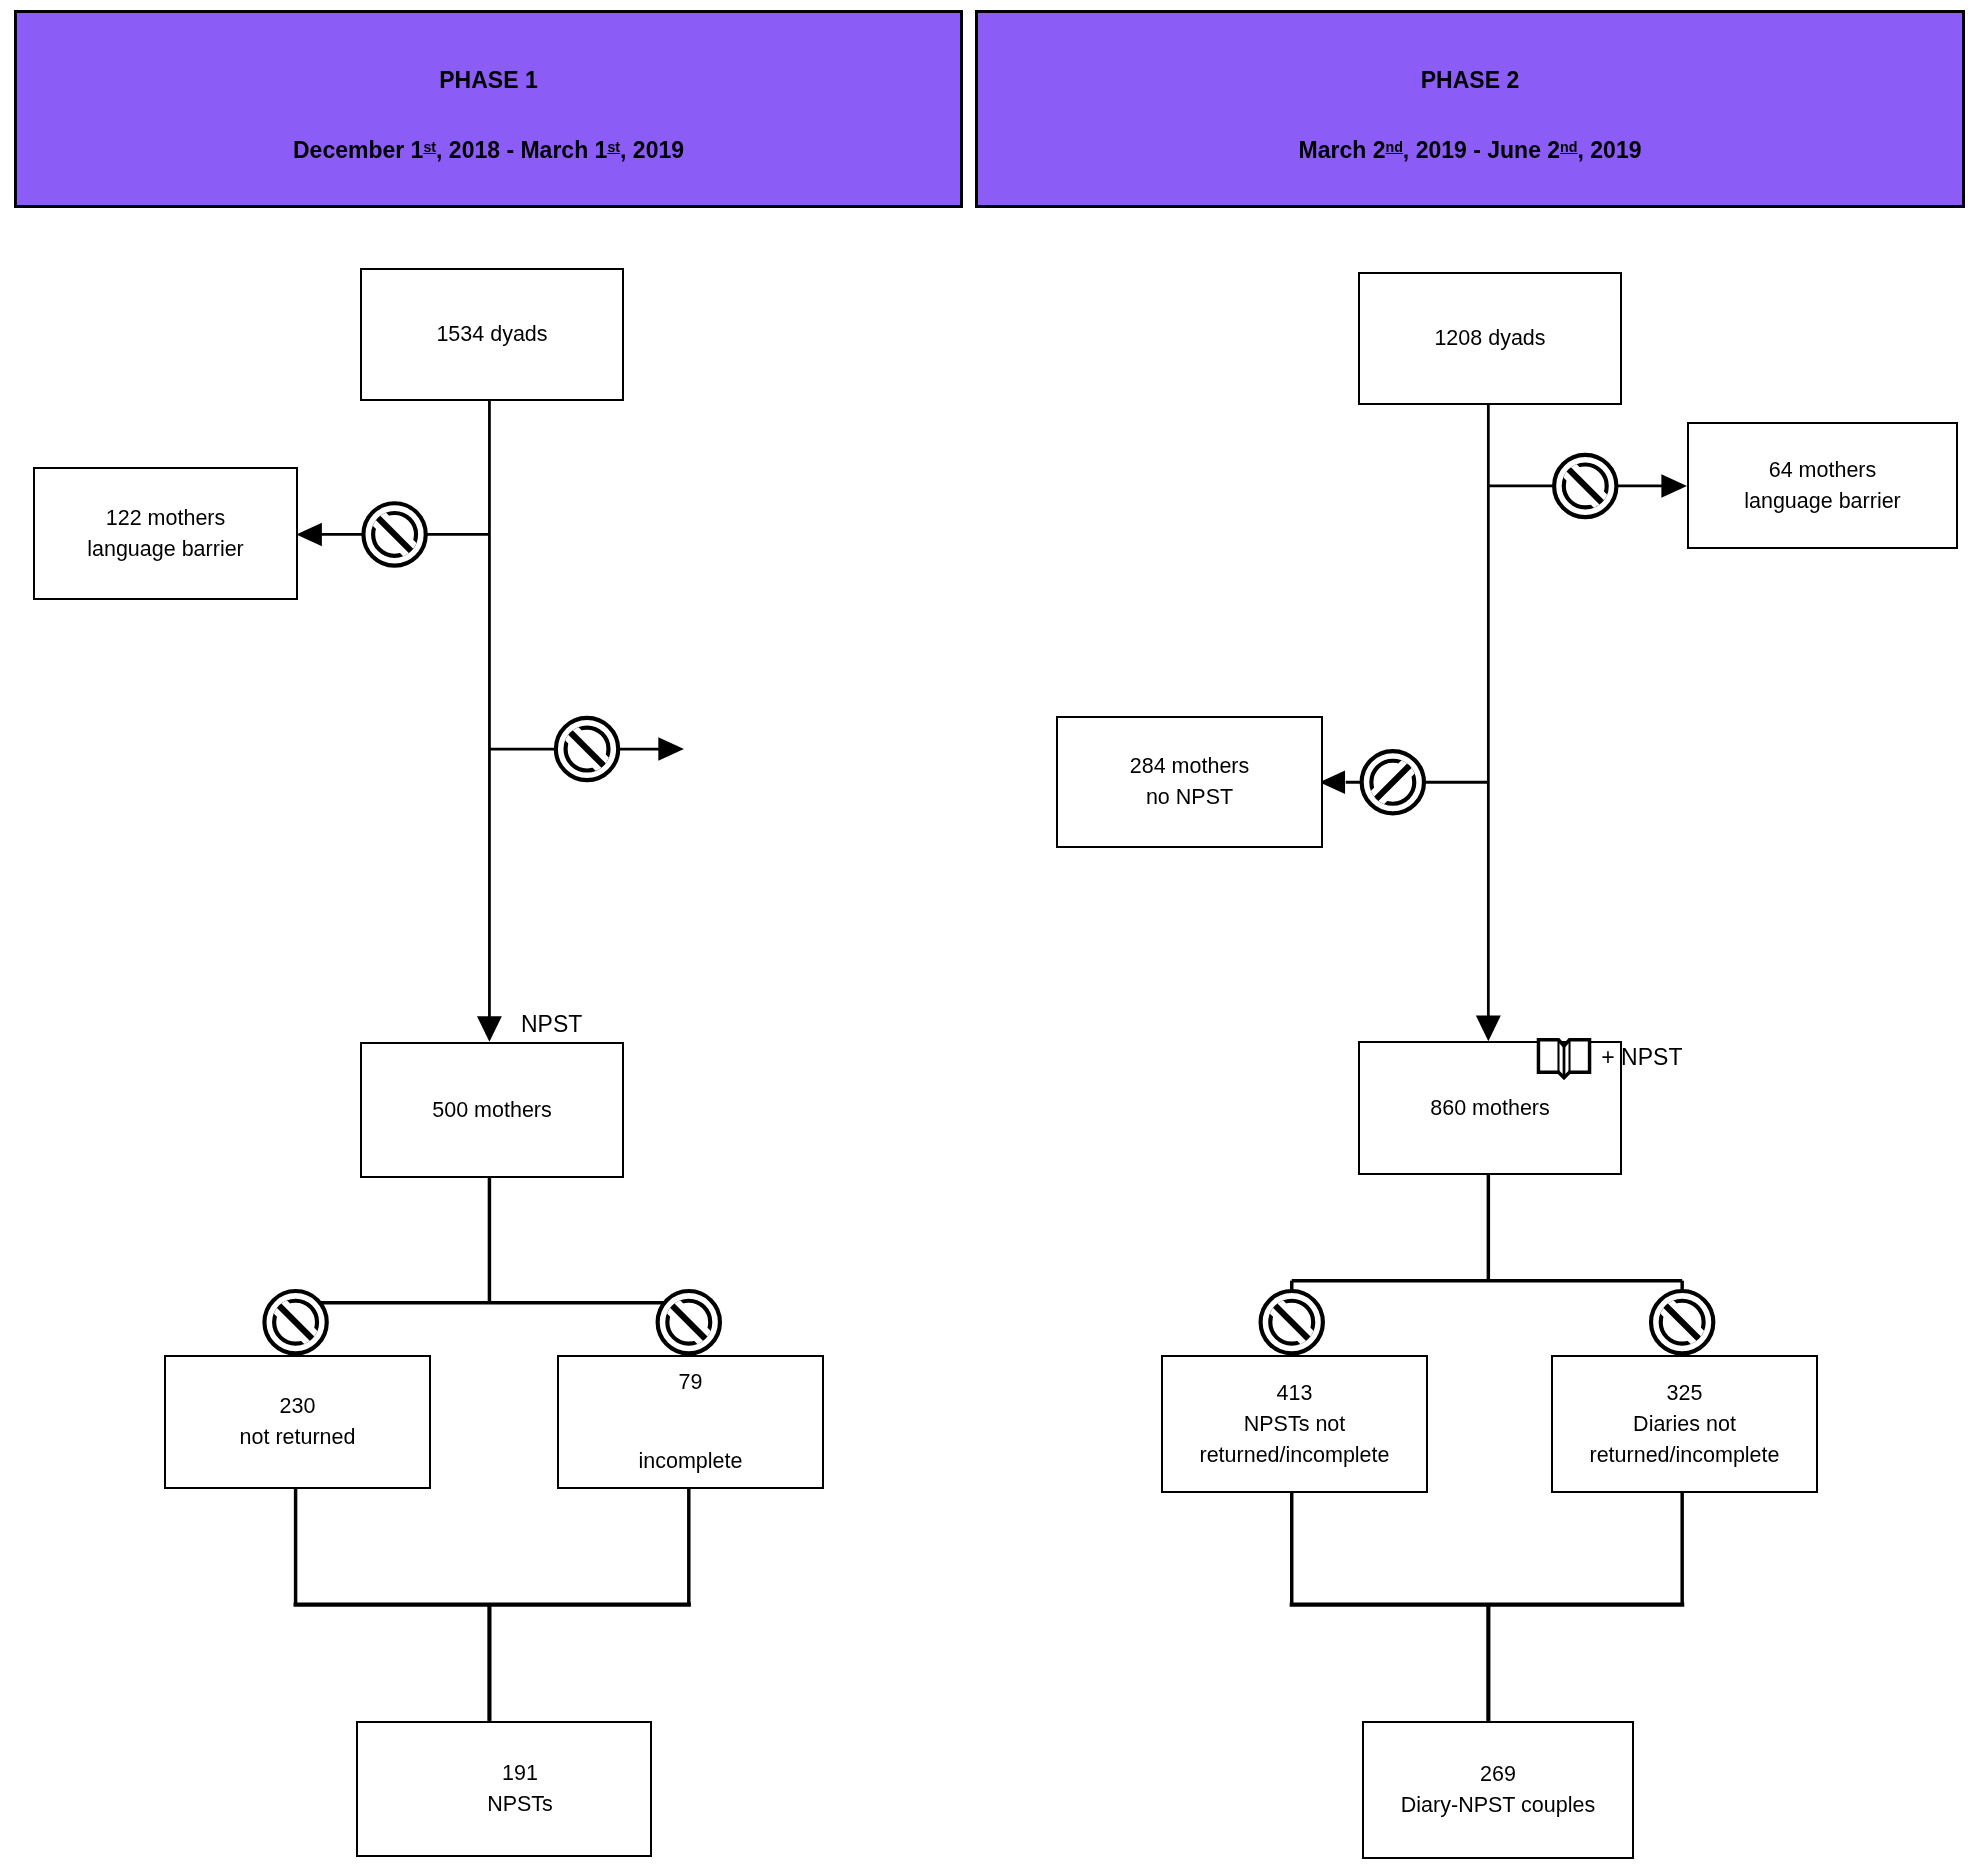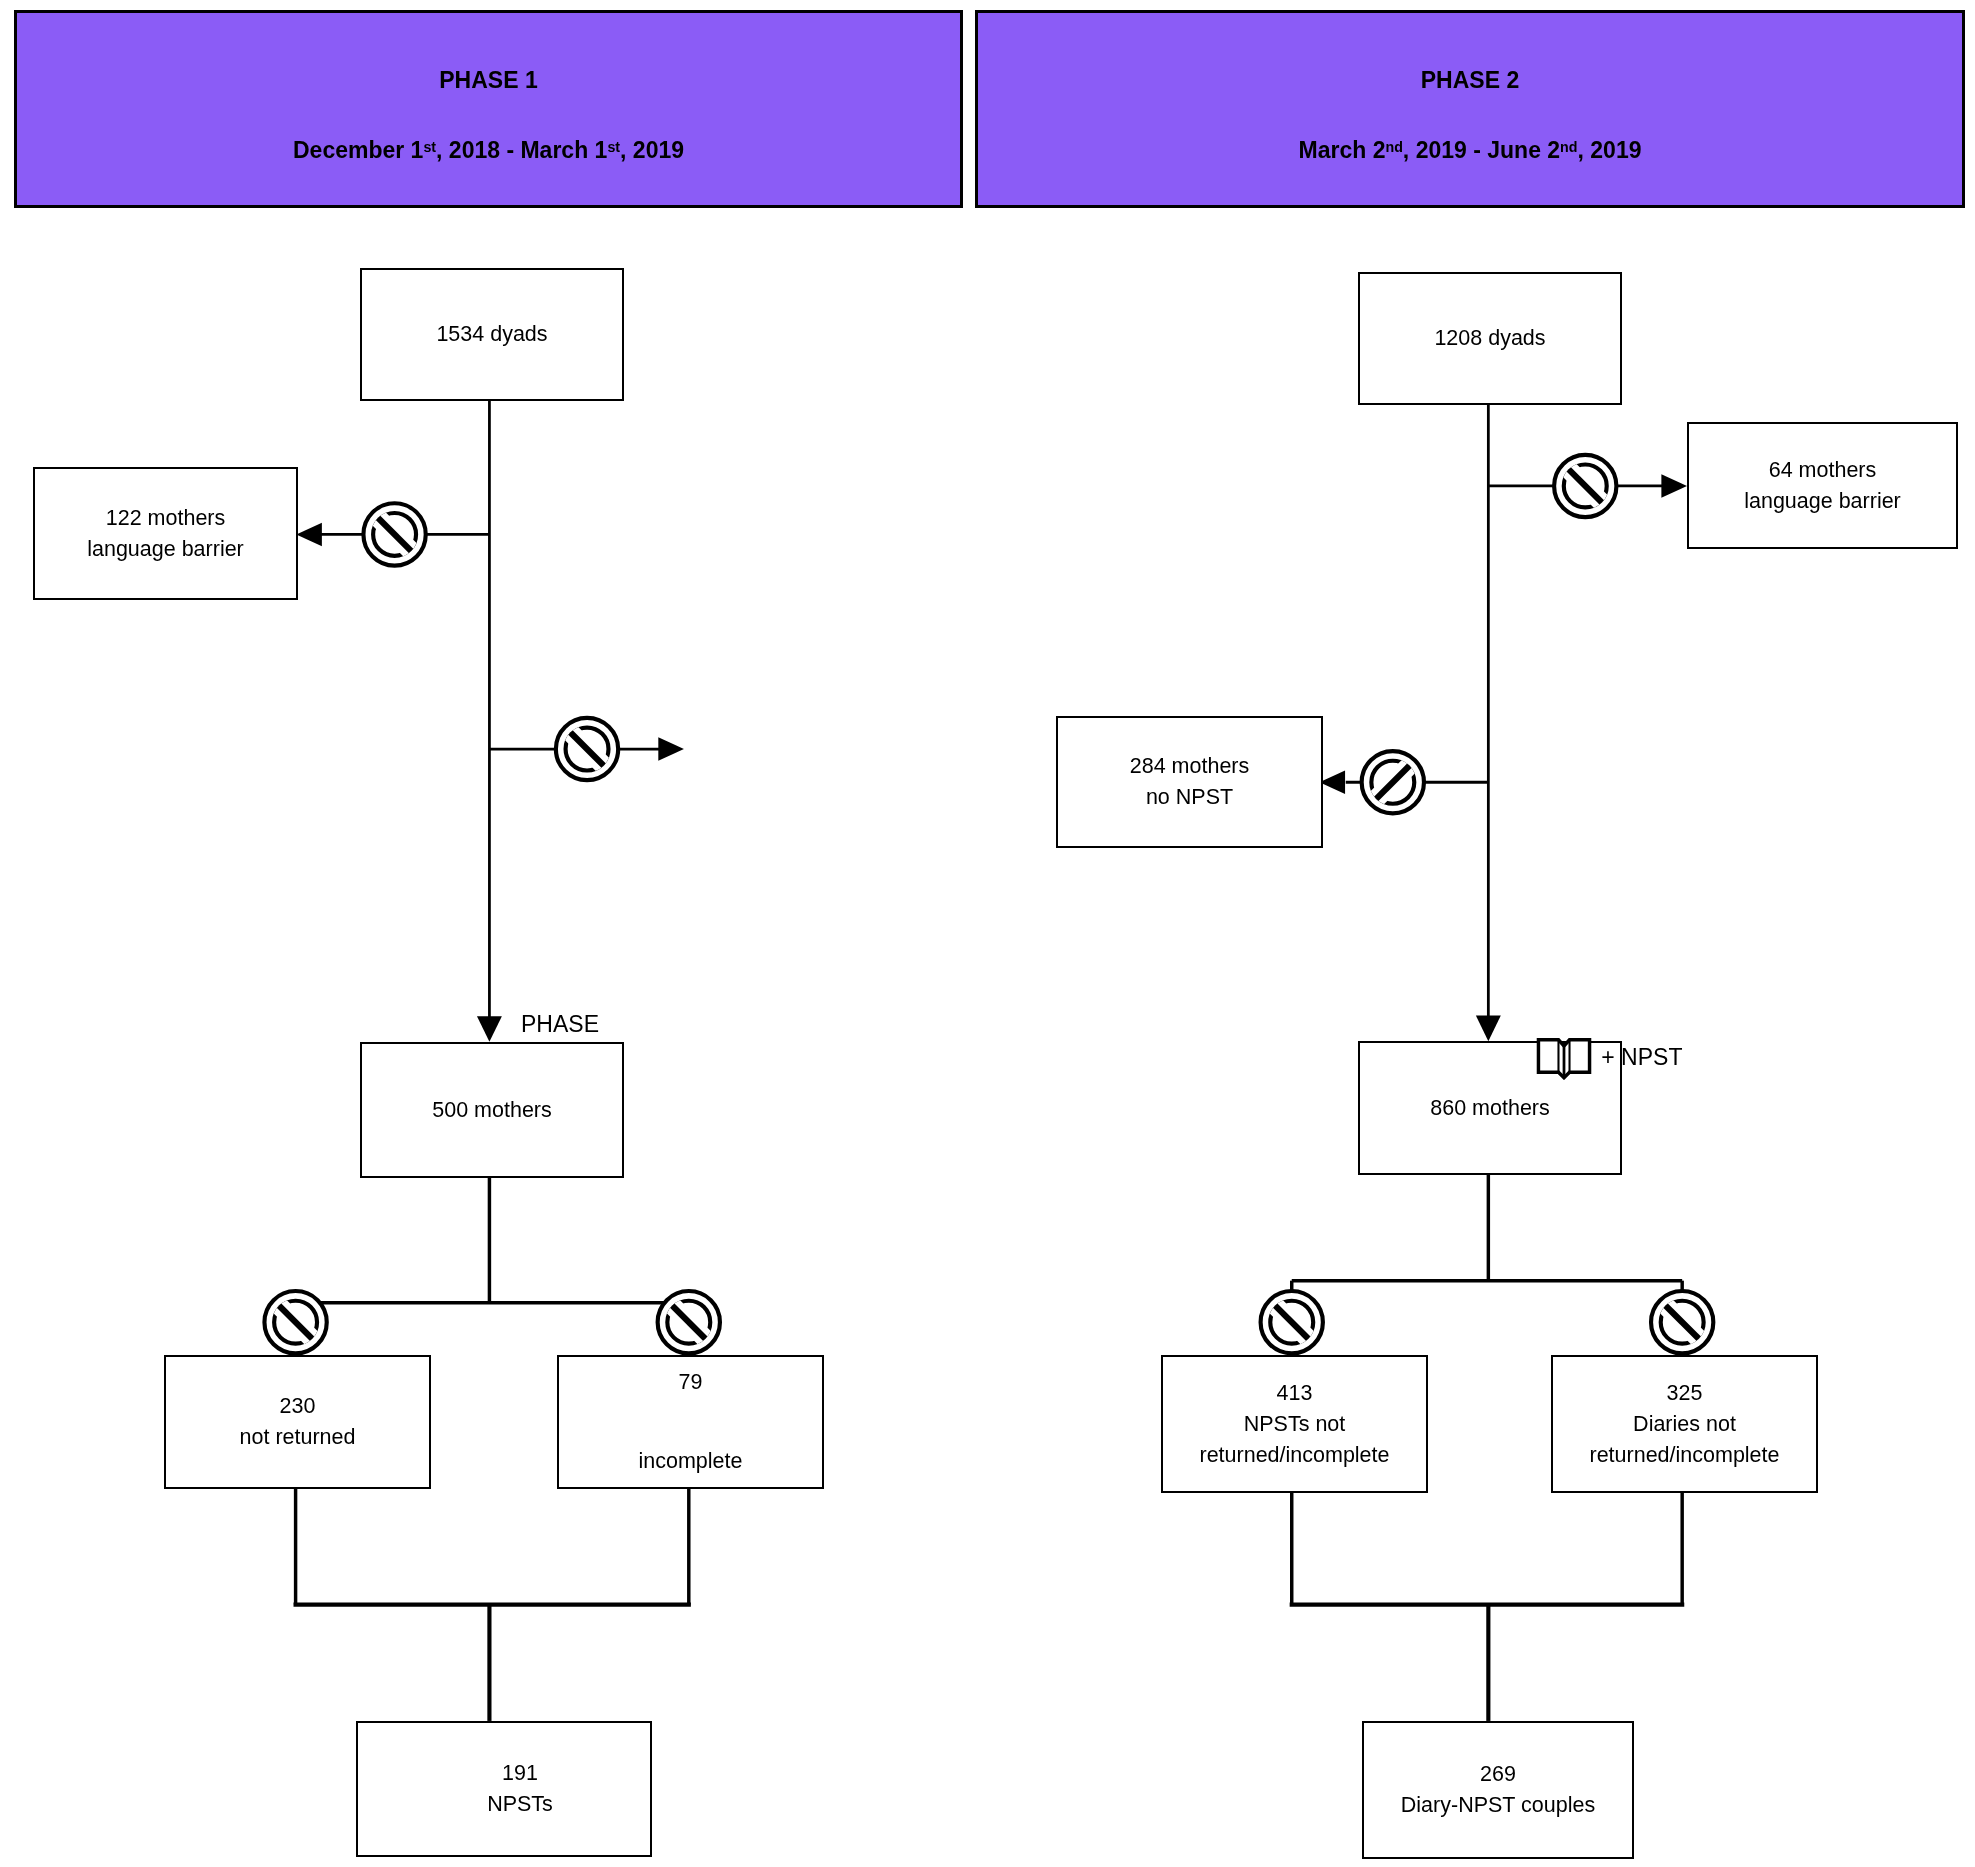--- a/index.html
+++ b/index.html
@@ -12,21 +12,21 @@
   }
   #wires{position:absolute;left:0;top:0;z-index:1;}
   .hdr{
     position:absolute;z-index:2;
     border:3.5px solid #000;background:#8b5cf6;
     display:flex;flex-direction:column;align-items:center;
     font-weight:bold;font-size:23px;text-align:center;
   }
   .hdr .t{margin-top:54px;}
   .hdr .d{margin-top:43px;}
-  .sup{font-size:62%;position:relative;top:-0.45em;font-weight:bold;}
+  .sup{font-size:62%;position:relative;top:-0.45em;font-weight:bold;text-decoration:underline;}
   .node{
     position:absolute;z-index:2;
     border:2.8px solid #000;background:#fff;
     display:flex;flex-direction:column;align-items:center;justify-content:center;
     text-align:center;font-size:21.5px;line-height:31px;
   }
   .floatlbl{
     position:absolute;z-index:3;
     font-size:23px;white-space:nowrap;
   }
@@ -111,21 +111,21 @@
   <div class="node" style="left:360px;top:268px;width:260px;height:129px;">
     <span>1534 dyads</span>
   </div>
 
   <div class="node" style="left:33px;top:467px;width:261px;height:129px;">
     <span>122 mothers</span>
     <span>language barrier</span>
   </div>
 
 
-  <div class="floatlbl" style="left:521px;top:1011px;">PHASE</div>
+  <div class="floatlbl" style="left:521px;top:1011px;">NPST</div>
 
   <div class="node" style="left:360px;top:1042px;width:260px;height:132px;">
     <span>500 mothers</span>
   </div>
 
   <div class="node" style="left:164px;top:1355px;width:263px;height:130px;">
     <span>230</span>
     <span>not returned</span>
   </div>
 

